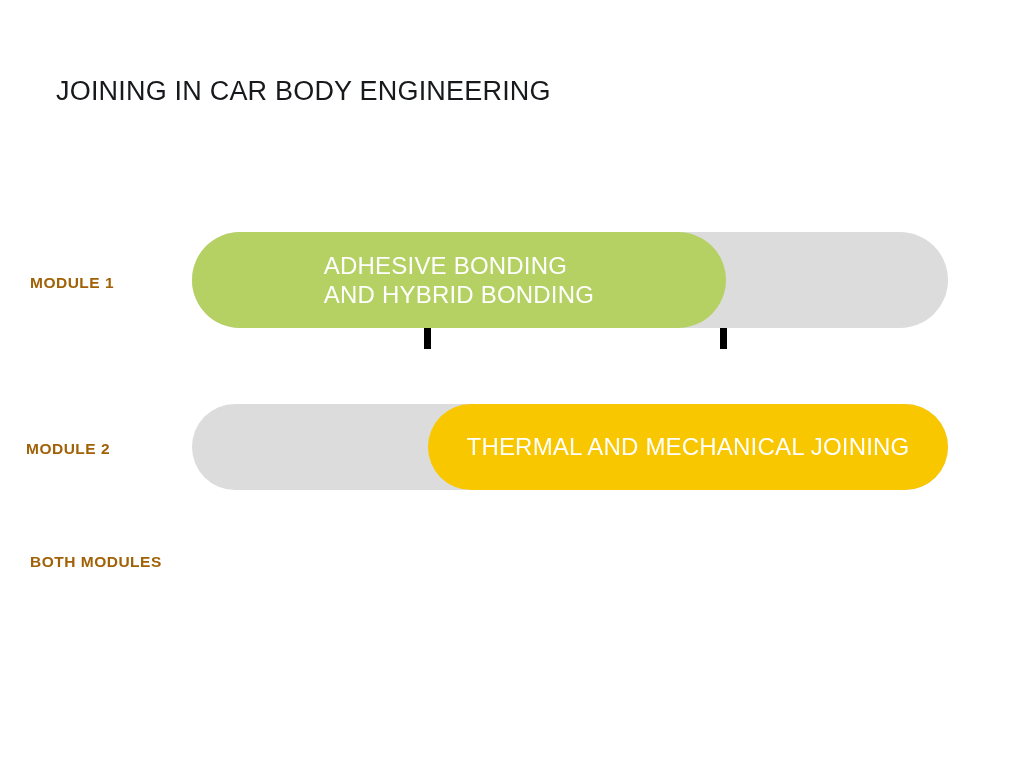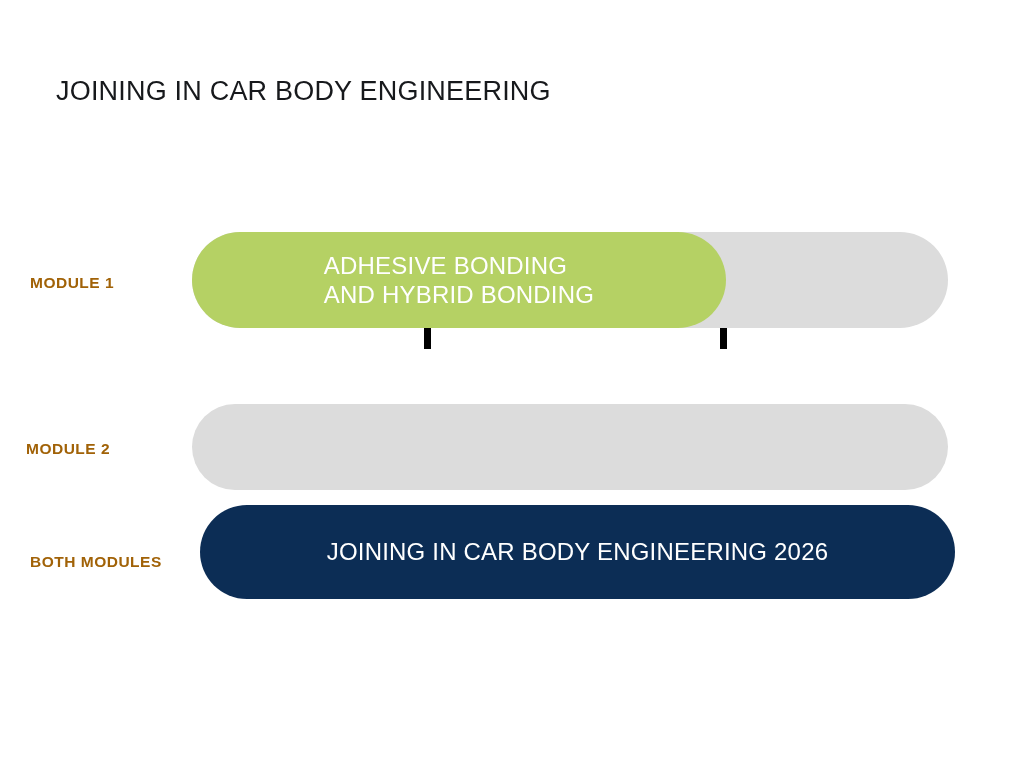--- a/index.html
+++ b/index.html
@@ -141,22 +141,22 @@
     <div class="track" id="track-1"></div>
     <div class="bar" id="bar-1">
       <span class="bar-text">ADHESIVE BONDING
 AND HYBRID BONDING</span>
     </div>
   </div>
 
   <div class="row" id="row-module-2">
     <div class="row-label">MODULE 2</div>
     <div class="track" id="track-2"></div>
+    <div class="bar" id="bar-2">
+      <span class="bar-text">THERMAL AND MECHANICAL JOINING</span>
+    </div>
   </div>
 
   <div class="row" id="row-both-modules">
     <div class="row-label">BOTH MODULES</div>
-    <div class="bar" id="bar-3">
-      <span class="bar-text">JOINING IN CAR BODY ENGINEERING 2026</span>
-    </div>
   </div>
 
 </div>
 
 </body></html>

